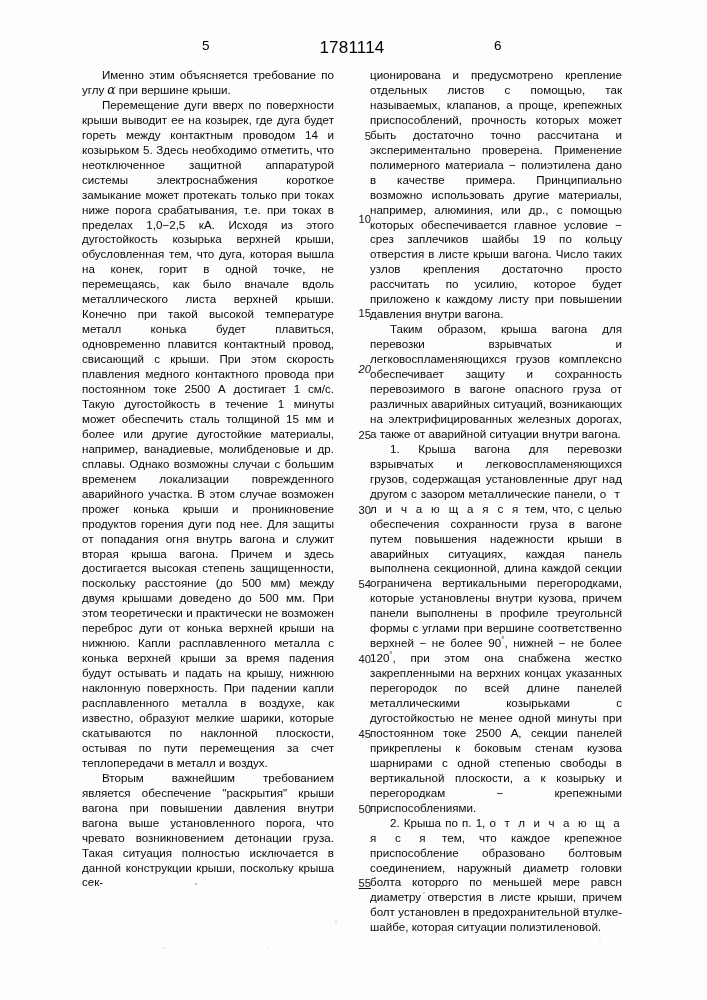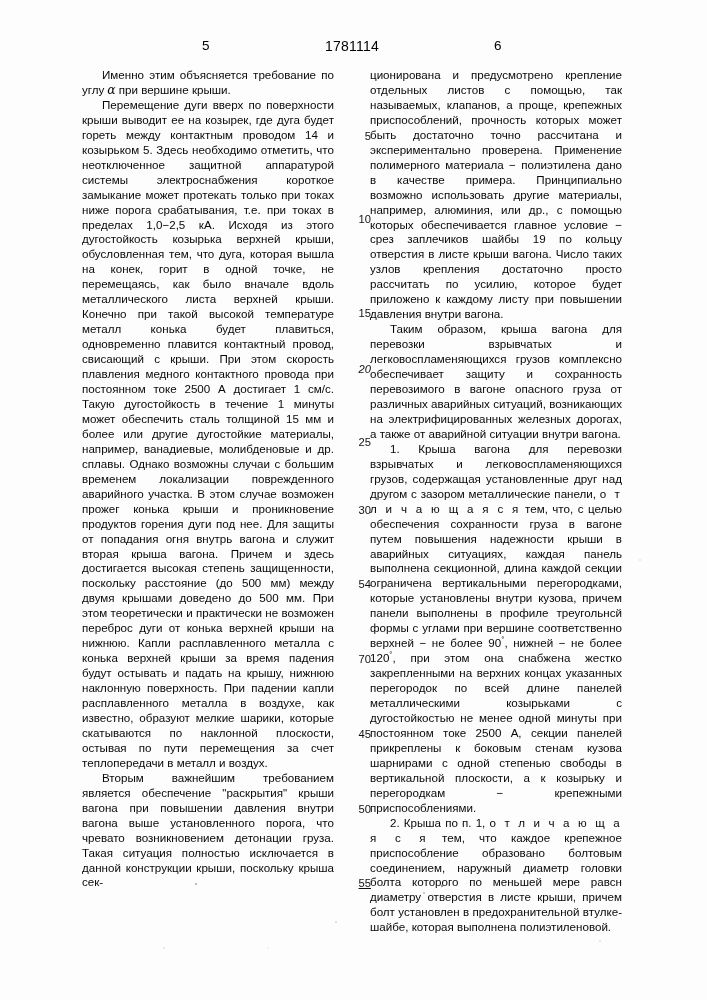--- a/index.html
+++ b/index.html
@@ -38,21 +38,21 @@
     left: 120px;
     top: 0;
     font-size: 13.5px;
   }
   .running-head .patent-number {
     position: absolute;
     left: 0;
     top: 0;
     width: 540px;
     text-align: center;
-    font-size: 14px;
+    font-size: 17px;
     letter-spacing: 0.2px;
   }
   .running-head .page-num-right {
     position: absolute;
     left: 412px;
     top: 0;
     font-size: 13.5px;
   }
 
   
@@ -143,34 +143,34 @@
     <div class="col col-left">
       <p><span>Именно этим объясняется требование по углу</span><span class="alpha">α</span><span>при вершине крыши.</span></p>
       <p>Перемещение дуги вверх по поверхности крыши выводит ее на козырек, где дуга будет гореть между контактным проводом 14 и козырьком 5. Здесь необходимо отметить, что неотключенное защитной аппаратурой системы электроснабжения короткое замыкание может протекать только при токах ниже порога срабатывания, т.е. при токах в пределах 1,0−2,5 кА. Исходя из этого дугостойкость козырька верхней крыши, обусловленная тем, что дуга, которая вышла на конек, горит в одной точке, не перемещаясь, как было вначале вдоль металлического листа верхней крыши. Конечно при такой высокой температуре металл конька будет плавиться, одновременно плавится контактный провод, свисающий с крыши. При этом скорость плавления медного контактного провода при постоянном токе 2500 А достигает 1 см/с. Такую дугостойкость в течение 1 минуты может обеспечить сталь толщиной 15 мм и более или другие дугостойкие материалы, например, ванадиевые, молибденовые и др. сплавы. Однако возможны случаи с большим временем локализации поврежденного аварийного участка. В этом случае возможен прожег конька крыши и проникновение продуктов горения дуги под нее. Для защиты от попадания огня внутрь вагона и служит вторая крыша вагона. Причем и здесь достигается высокая степень защищенности, поскольку расстояние (до 500 мм) между двумя крышами доведено до 500 мм. При этом теоретически и практически не возможен переброс дуги от конька верхней крыши на нижнюю. Капли расплавленного металла с конька верхней крыши за время падения будут остывать и падать на крышу, нижнюю наклонную поверхность. При падении капли расплавленного металла в воздухе, как известно, образуют мелкие шарики, которые скатываются по наклонной плоскости, остывая по пути перемещения за счет теплопередачи в металл и воздух.</p>
       <p>Вторым важнейшим требованием является обеспечение "раскрытия" крыши вагона при повышении давления внутри вагона выше установленного порога, что чревато возникновением детонации груза. Такая ситуация полностью исключается в данной конструкции крыши, поскольку крыша сек-</p>
     </div>
 
     <div class="col col-right">
       <p class="noindent">ционирована и предусмотрено крепление отдельных листов с помощью, так называемых, клапанов, а проще, крепежных приспособлений, прочность которых может быть достаточно точно рассчитана и экспериментально проверена. Применение полимерного материала − полиэтилена дано в качестве примера. Принципиально возможно использовать другие материалы, например, алюминия, или др., с помощью которых обеспечивается главное условие − срез заплечиков шайбы 19 по кольцу отверстия в листе крыши вагона. Число таких узлов крепления достаточно просто рассчитать по усилию, которое будет приложено к каждому листу при повышении давления внутри вагона.</p>
       <p>Таким образом, крыша вагона для перевозки взрывчатых и легковоспламеняющихся грузов комплексно обеспечивает защиту и сохранность перевозимого в вагоне опасного груза от различных аварийных ситуаций, возникающих на электрифицированных железных дорогах, а также от аварийной ситуации внутри вагона.</p>
       <p><span>1. Крыша вагона для перевозки взрывчатых и легковоспламеняющихся грузов, содержащая установленные друг над другом с зазором металлические панели,</span> <span class="spaced">о т л и ч а ю щ а я с я</span> <span>тем, что, с целью обеспечения сохранности груза в вагоне путем повышения надежности крыши в аварийных ситуациях, каждая панель выполнена секционной, длина каждой секции ограничена вертикальными перегородками, которые установлены внутри кузова, причем панели выполнены в профиле треугольнсй формы с углами при вершине соответственно верхней − не более 90</span><sup class="deg">°</sup><span>, нижней − не более 120</span><sup class="deg">°</sup><span>, при этом она снабжена жестко закрепленными на верхних концах указанных перегородок по всей длине панелей металлическими козырьками с дугостойкостью не менее одной минуты при постоянном токе 2500 А, секции панелей прикреплены к боковым стенам кузова шарнирами с одной степенью свободы в вертикальной плоскости, а к козырьку и перегородкам − крепежными приспособлениями.</span></p>
-      <p><span>2. Крыша по п. 1,</span> <span class="spaced">о т л и ч а ю щ а я с я</span> <span>тем, что каждое крепежное приспособление образовано болтовым соединением, наружный диаметр головки болта которого по меньшей мере равсн диаметру отверстия в листе крыши, причем болт установлен в предохранительной втулке-шайбе, которая выполнена полиэтиленовой.</span></p>
+      <p><span>2. Крыша по п. 1,</span> <span class="spaced">о т л и ч а ю щ а я с я</span> <span>тем, что каждое крепежное приспособление образовано болтовым соединением, наружный диаметр головки болта которого по меньшей мере равсн диаметру отверстия в листе крыши, причем болт установлен в предохранительной втулке-шайбе, которая ситуации полиэтиленовой.</span></p>
     </div>
 
   </div>
 
   <div class="gutter">
       <span class="lineno" style="top: 61.8px;">5</span>
       <span class="lineno" style="top: 136.55px; margin-top: 8px;">10</span>
       <span class="lineno" style="top: 211.3px; margin-top: 28px;">15</span>
       <span class="lineno" style="top: 295px; font-style: italic;">20</span>
-      <span class="lineno" style="top: 360.8px; margin-top: 7px;">25</span>
+      <span class="lineno" style="top: 360.8px;">25</span>
       <span class="lineno" style="top: 435.55px;">30</span>
       <span class="lineno" style="top: 510.3px;">54</span>
-      <span class="lineno" style="top: 585.05px;">70</span>
+      <span class="lineno" style="top: 585.05px;">40</span>
       <span class="lineno" style="top: 659.8px;">45</span>
       <span class="lineno" style="top: 734.55px;">50</span>
       <span class="lineno" style="top: 809.3px; text-decoration: underline;">55</span>
     </div>
 
   <svg class="speckle" xmlns="http://www.w3.org/2000/svg">
     <circle cx="196" cy="884" r="1.1" fill="#5a5a6a"></circle>
     <circle cx="442" cy="886" r="1.3" fill="#3a3a4a"></circle>
     <circle cx="1025" cy="893" r="0" fill="#555"></circle>
     <circle cx="424" cy="893" r="0.9" fill="#6a6a7a"></circle>

